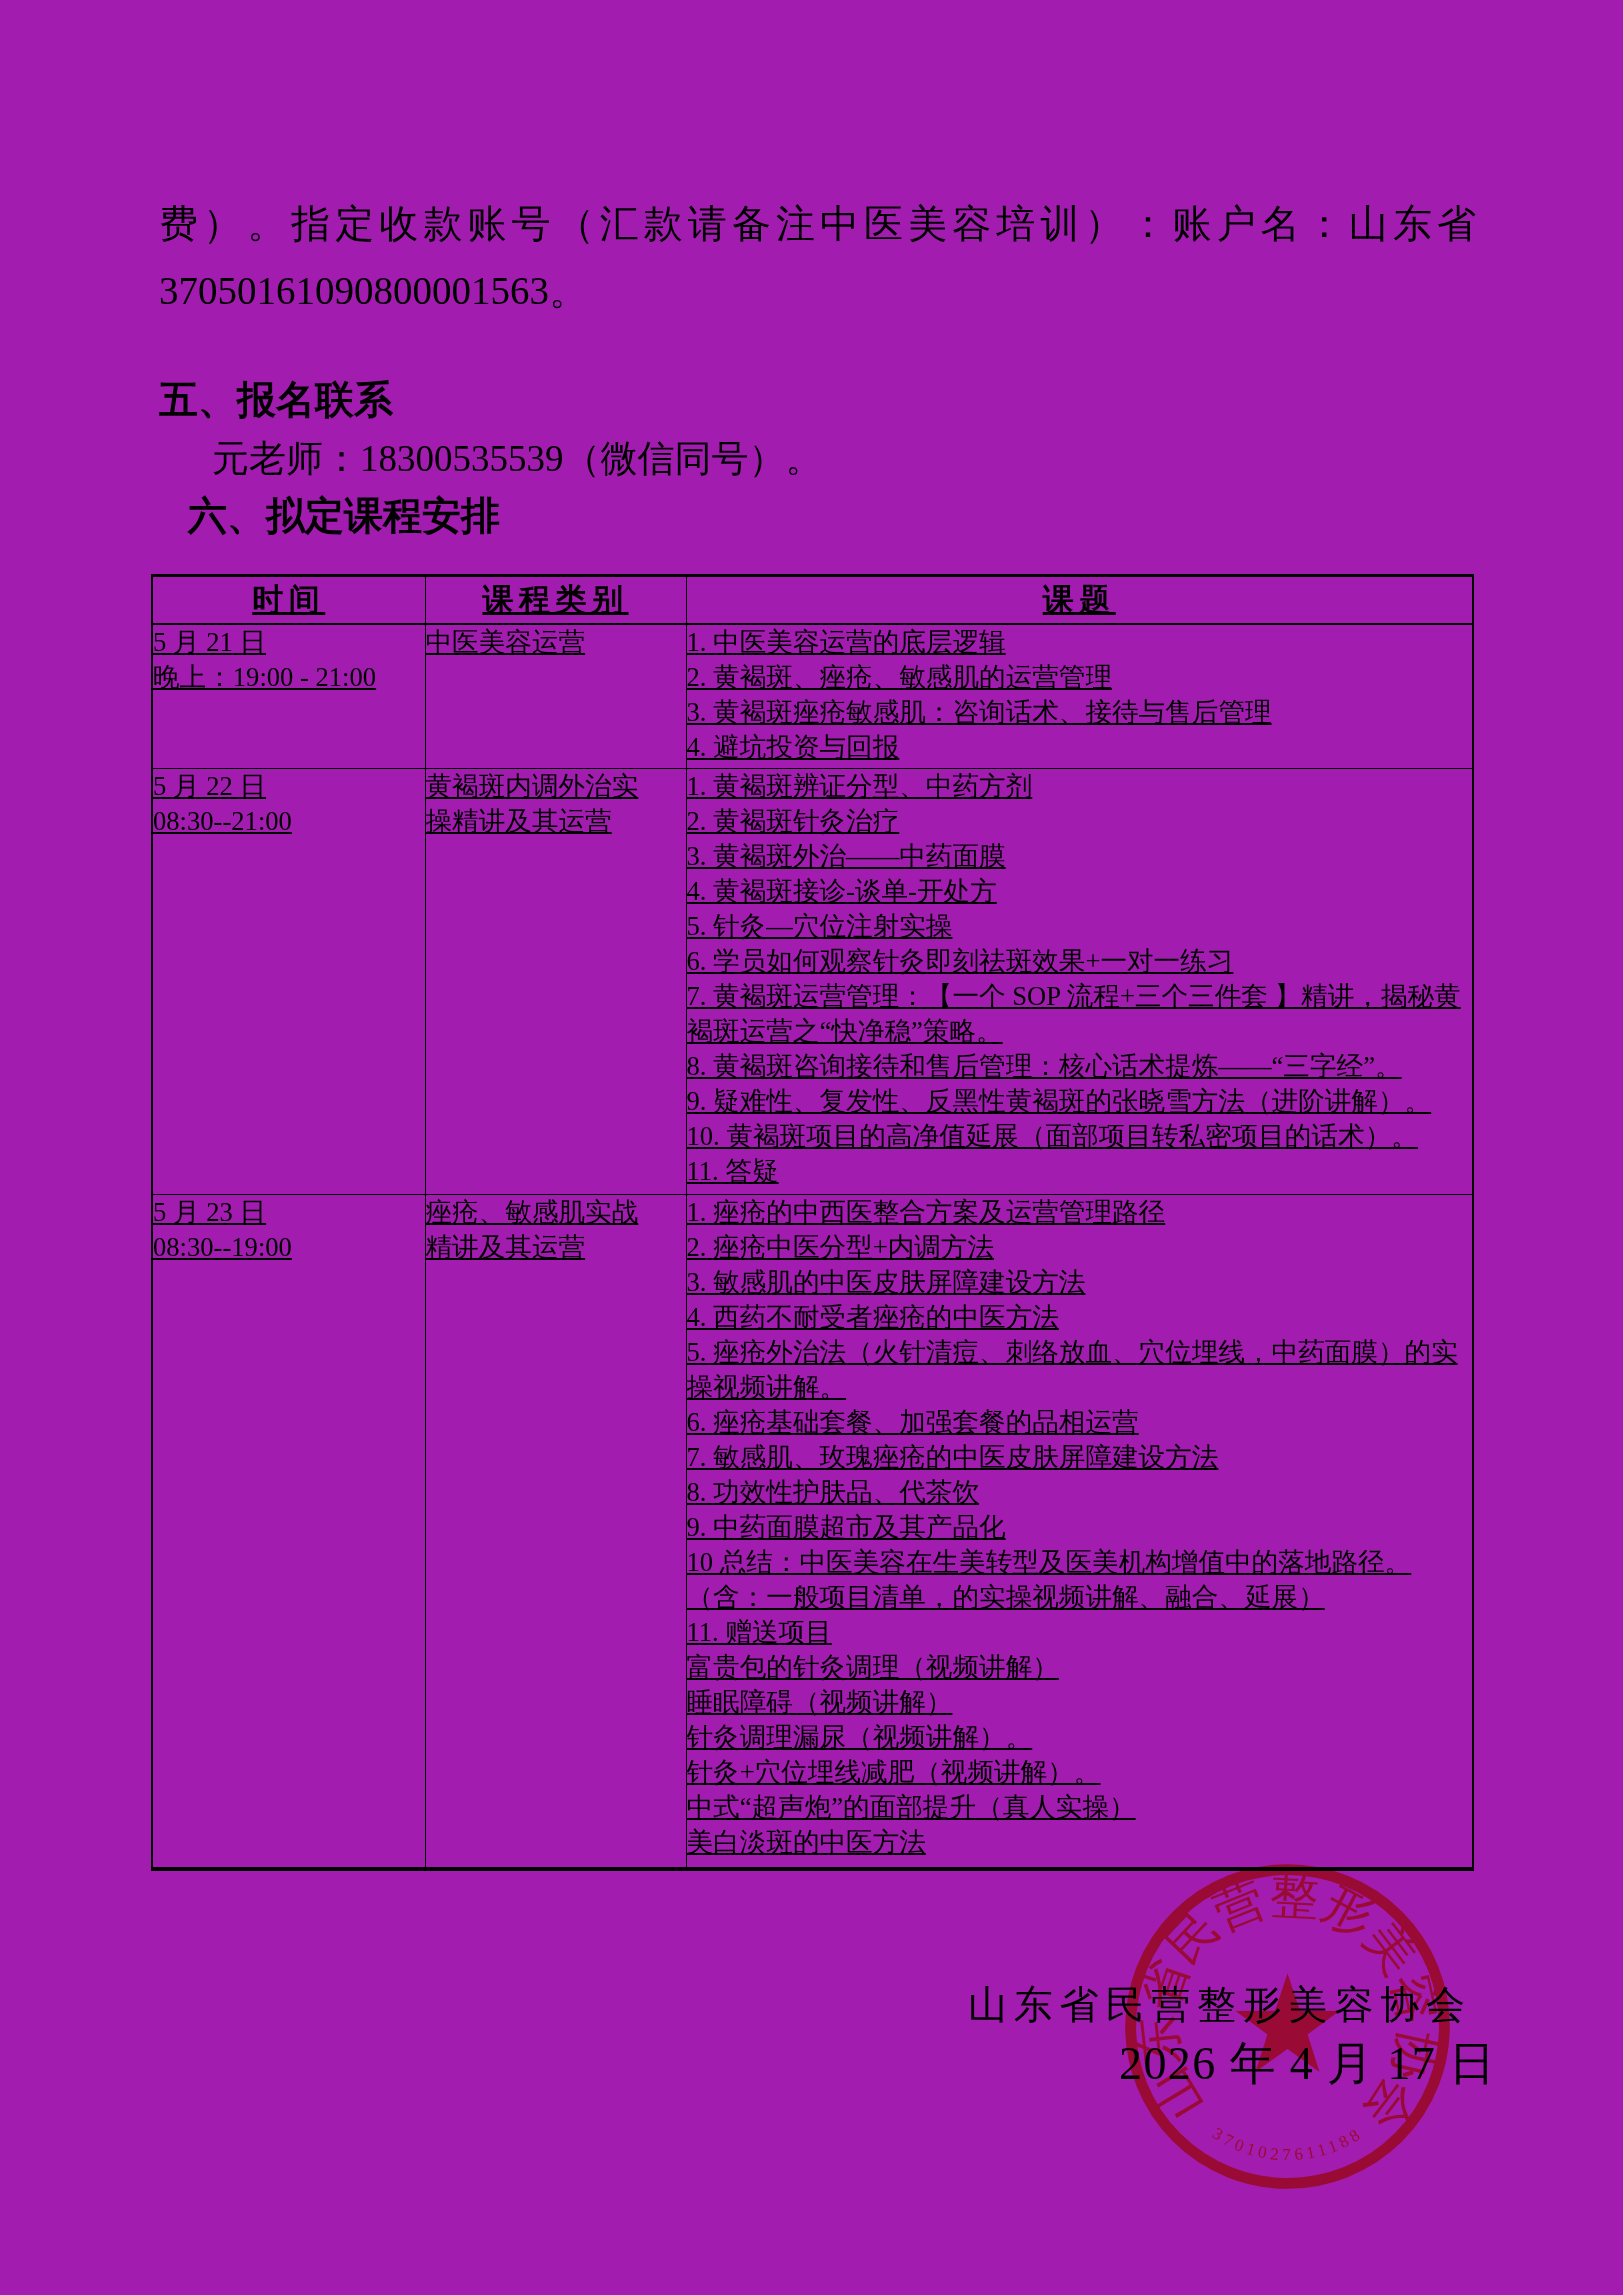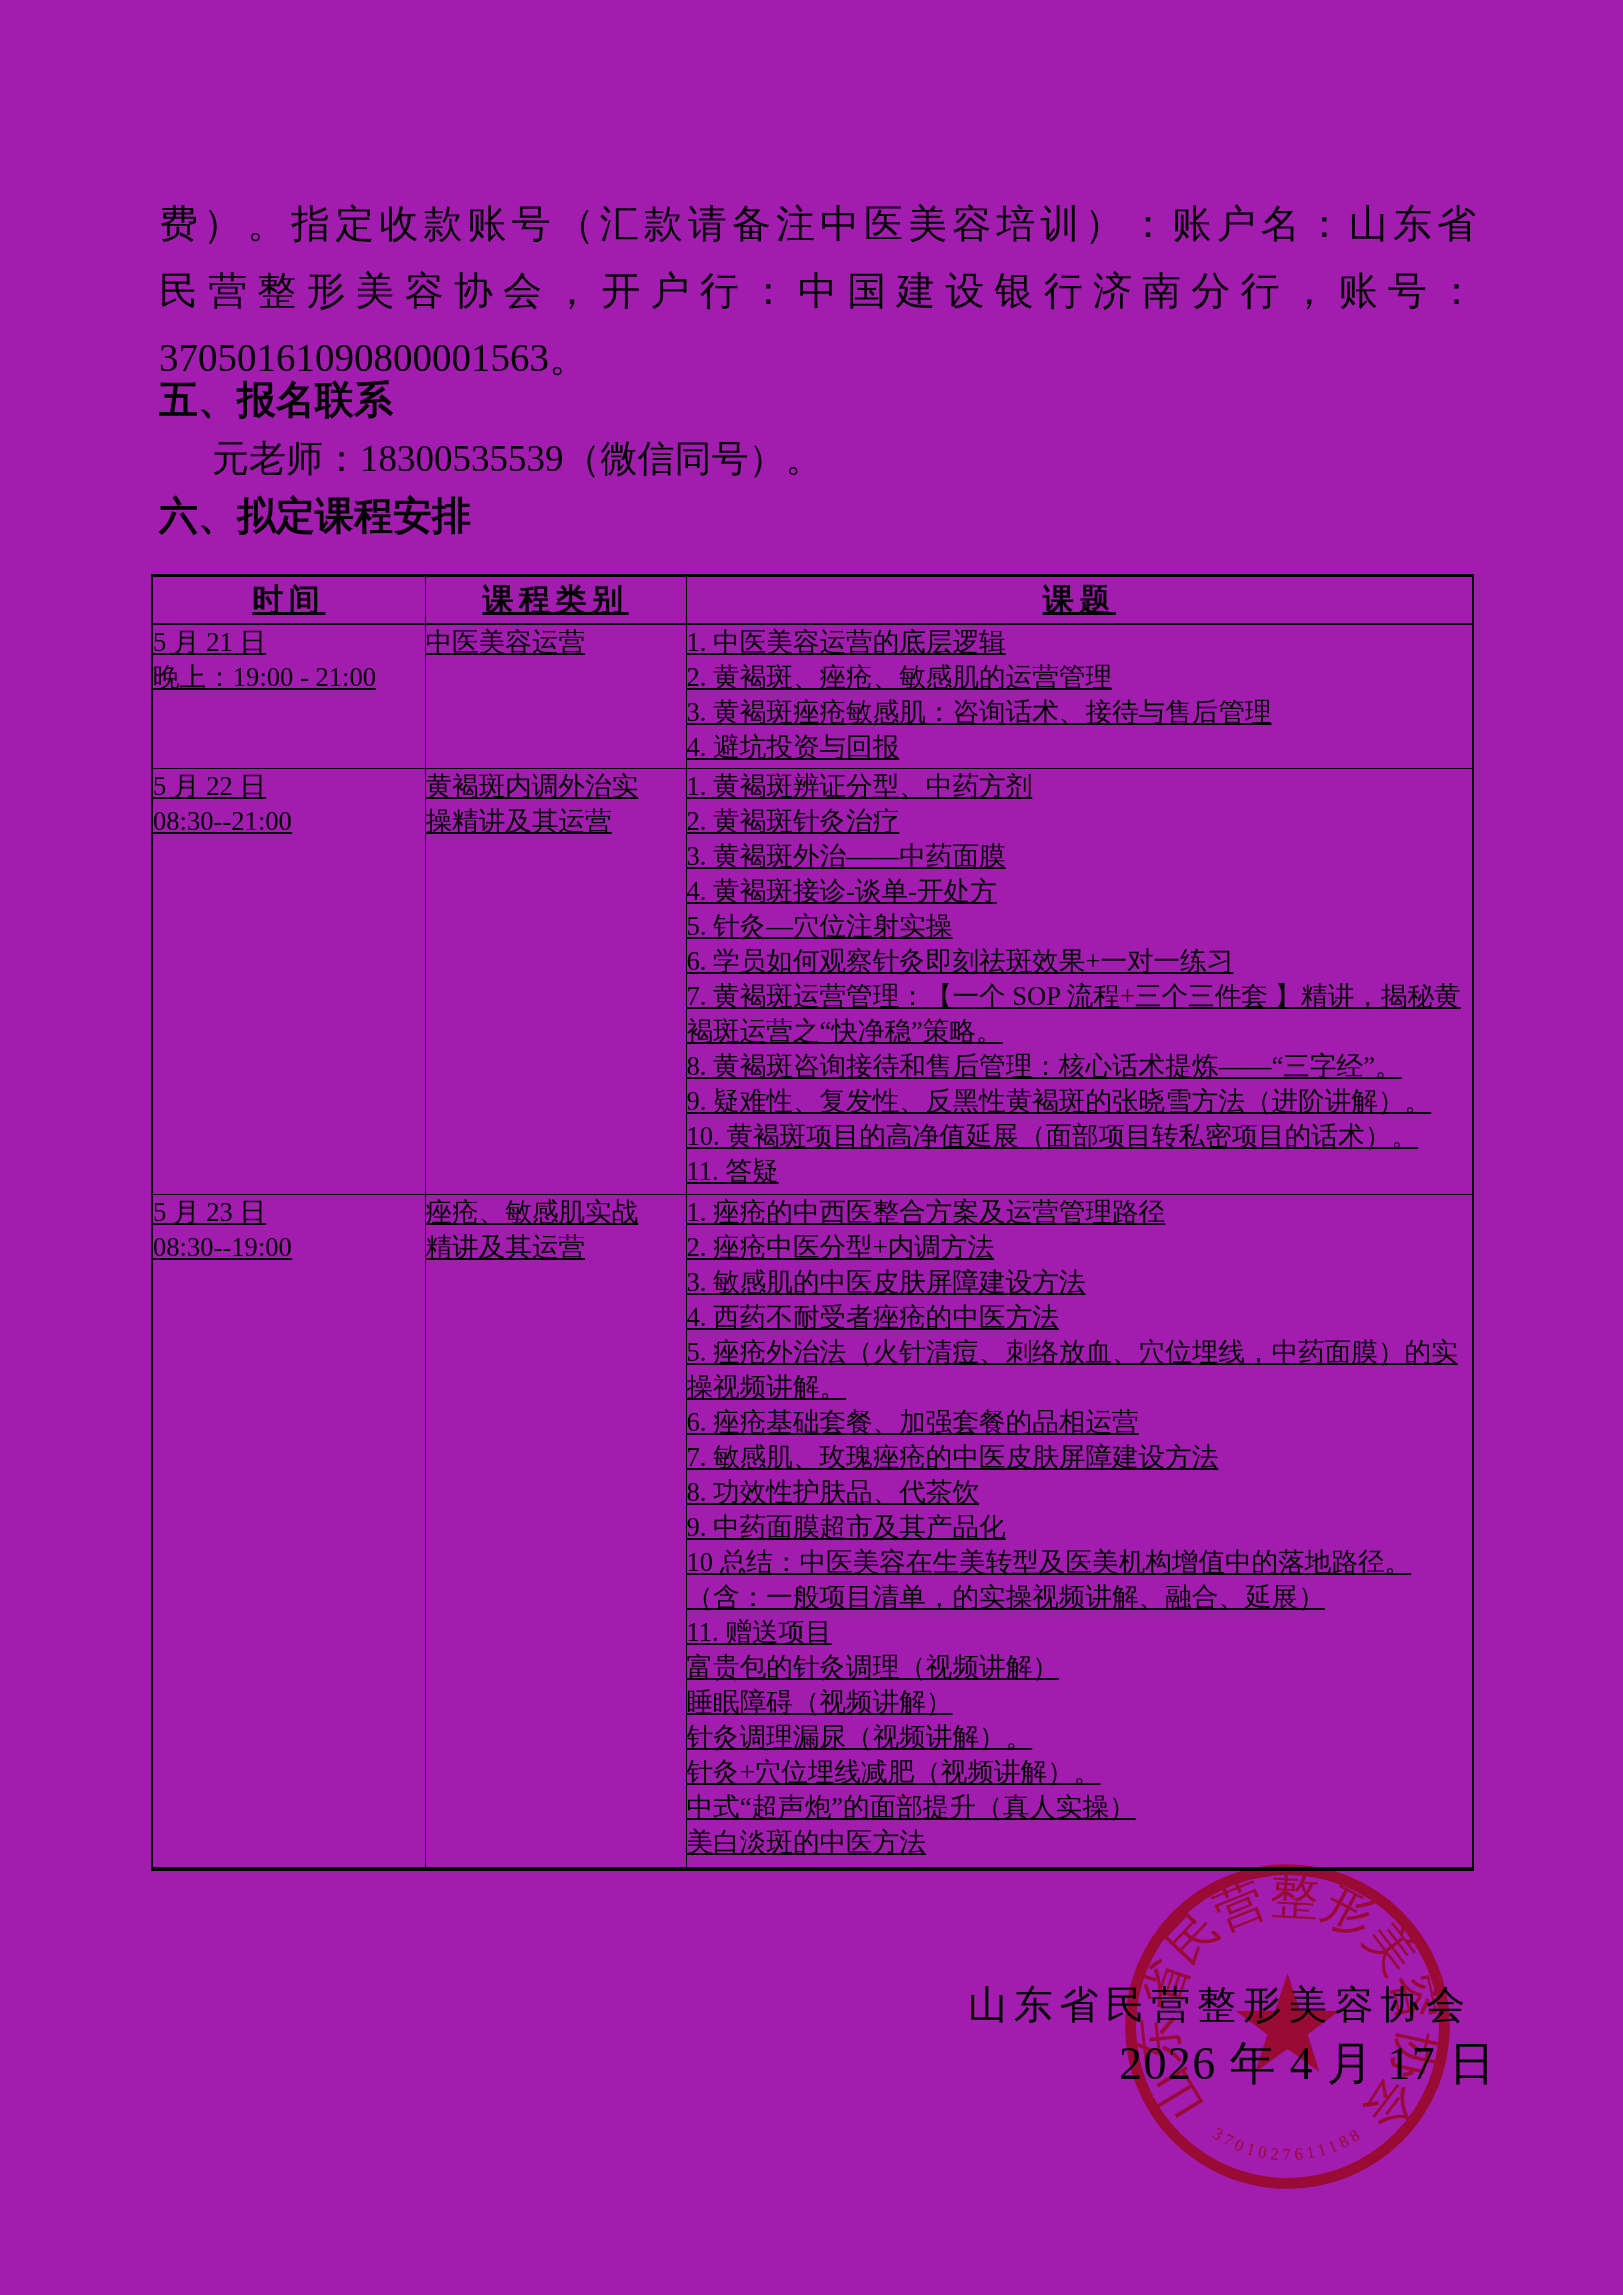--- a/index.html
+++ b/index.html
@@ -17,21 +17,21 @@
     font-size:39px;line-height:67px;
   }
   .jline{text-align:justify;text-align-last:justify;}
   .nline{text-align:left;}
   
   .h-sec{
     position:absolute;left:159px;width:1317px;
     font-size:39px;font-weight:700;line-height:42px;
   }
   .h5{top:379px;}
-  .h6{top:495px;}
+  .h6{top:495px;margin-left:29px;}
   .contact{
     position:absolute;left:159px;top:438px;width:1317px;
     font-size:37px;line-height:41px;text-indent:53px;
   }
   
   table.course{
     position:absolute;left:151px;top:574px;
     width:1322px;table-layout:fixed;border-collapse:collapse;
     border:2.7px solid #000;border-top-width:3.4px;border-bottom-width:4.1px;text-decoration:underline;
   }
@@ -67,21 +67,20 @@
   }
   .stamp text{font-family:"Liberation Serif","DejaVu Serif",serif;}
 </style>
 </head>
 <body>
 
 <div class="page">
 
   <div class="intro">
     <div class="jline">费）。指定收款账号（汇款请备注中医美容培训）：账户名：山东省</div>
-    <div class="jline">民营整形美容协会，开户行：中国建设银行济南分行，账号：</div>
     <div class="nline">37050161090800001563。</div>
   </div>
 
   <div class="h-sec h5">五、报名联系</div>
   <div class="contact">元老师：18300535539（微信同号）。</div>
 
   <div class="h-sec h6">六、拟定课程安排</div>
 
   <table class="course">
     <colgroup>

